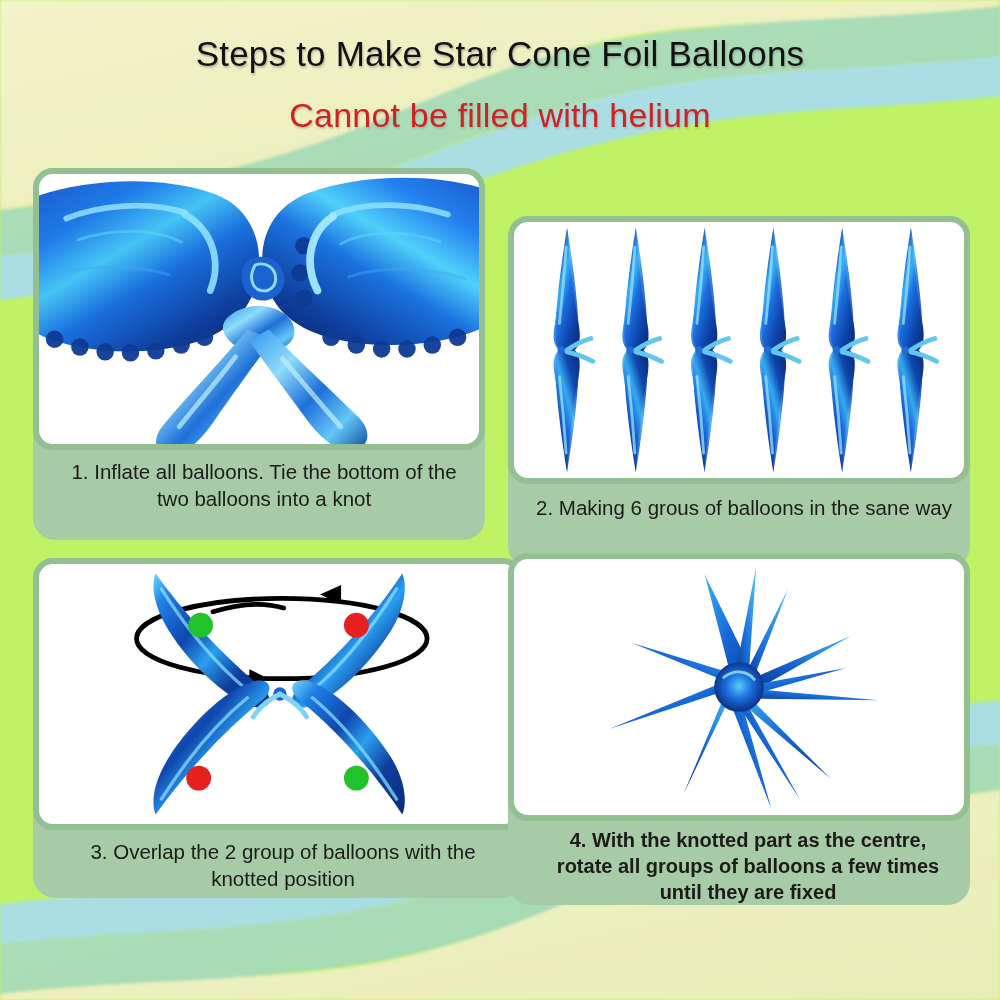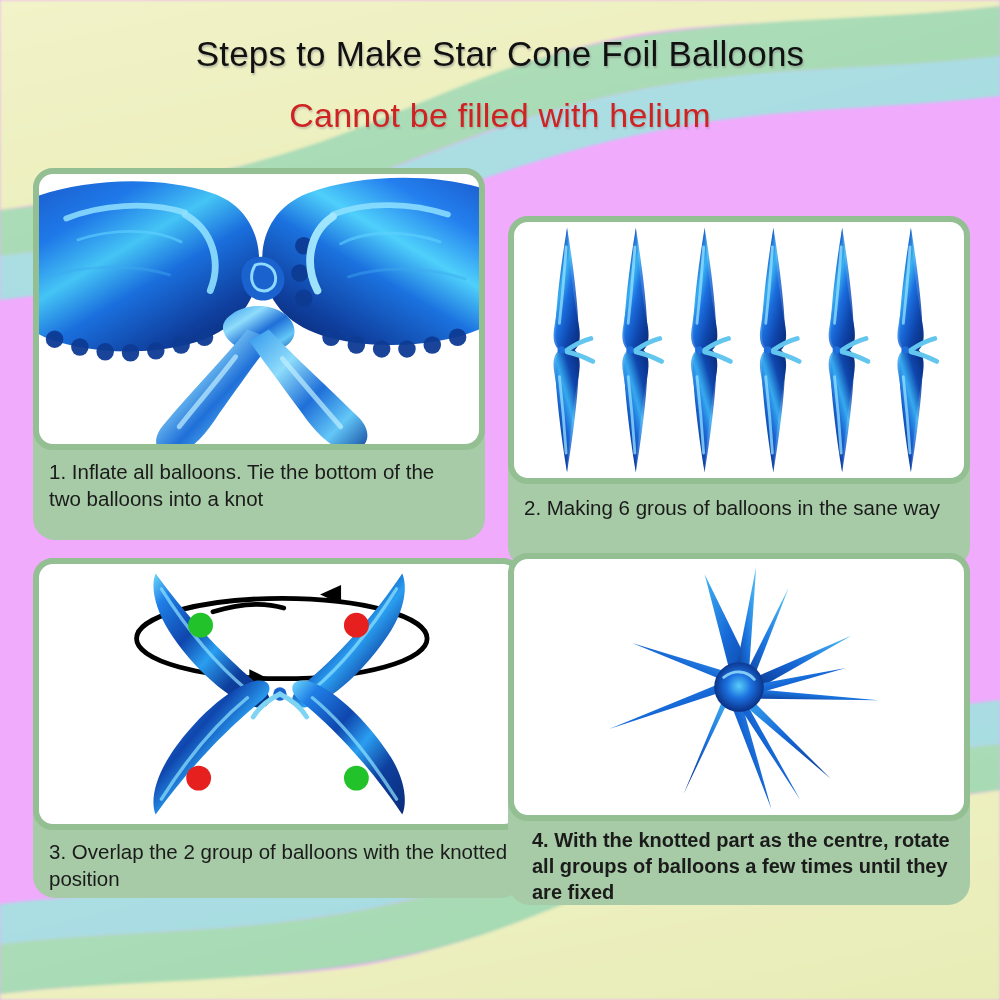--- a/index.html
+++ b/index.html
@@ -4,21 +4,21 @@
 <title>Steps to Make Star Cone Foil Balloons</title>
 <style>
   html,body{margin:0;padding:0;}
   body{
     width:1000px;height:1000px;
     background:#ffffff;
     font-family:"Liberation Sans", sans-serif;
     overflow:hidden;
     position:relative;
   }
-  #stage{position:relative;width:1000px;height:1000px;overflow:hidden;background:#f0abfc;}
+  #stage{position:relative;width:1000px;height:1000px;overflow:hidden;background:#bef264;}
 
   
   .wave-layer{position:absolute;left:0;top:0;width:1000px;height:1000px;pointer-events:none;}
 
   
   .header{position:absolute;left:0;top:0;width:1000px;height:160px;z-index:5;}
   .title-main{
     position:absolute;left:0;top:33px;width:1000px;
     text-align:center;
     font-size:35px;line-height:42px;
@@ -58,27 +58,27 @@
     border-radius:20px;
     box-sizing:border-box;
     overflow:hidden;
   }
   .p1 .card{top:0;height:282px;}
   .p2 .card{top:0;height:268px;}
   .p3 .card{top:0;height:272px;}
   .p4 .card{top:0;height:268px;}
 
   .caption{
-    position:absolute;left:0;right:0;
+    position:absolute;left:8px;right:0;
     padding:6px 14px 8px 16px;
     box-sizing:border-box;
     font-size:20.5px;
     line-height:27px;
     color:#1b1b1b;
-    text-align:left;
+    text-align:center;
   }
   .p1 .caption{top:284px;}
   .p2 .caption{top:272px;}
   .p3 .caption{top:274px;}
   .p4 .caption{top:268px;font-weight:bold;font-size:20px;line-height:26px;padding-left:24px;}
 
   .canvas-wrap{position:absolute;left:0;top:0;width:100%;height:100%;}
   .canvas-wrap svg{display:block;width:100%;height:100%;}
 </style>
 </head>

